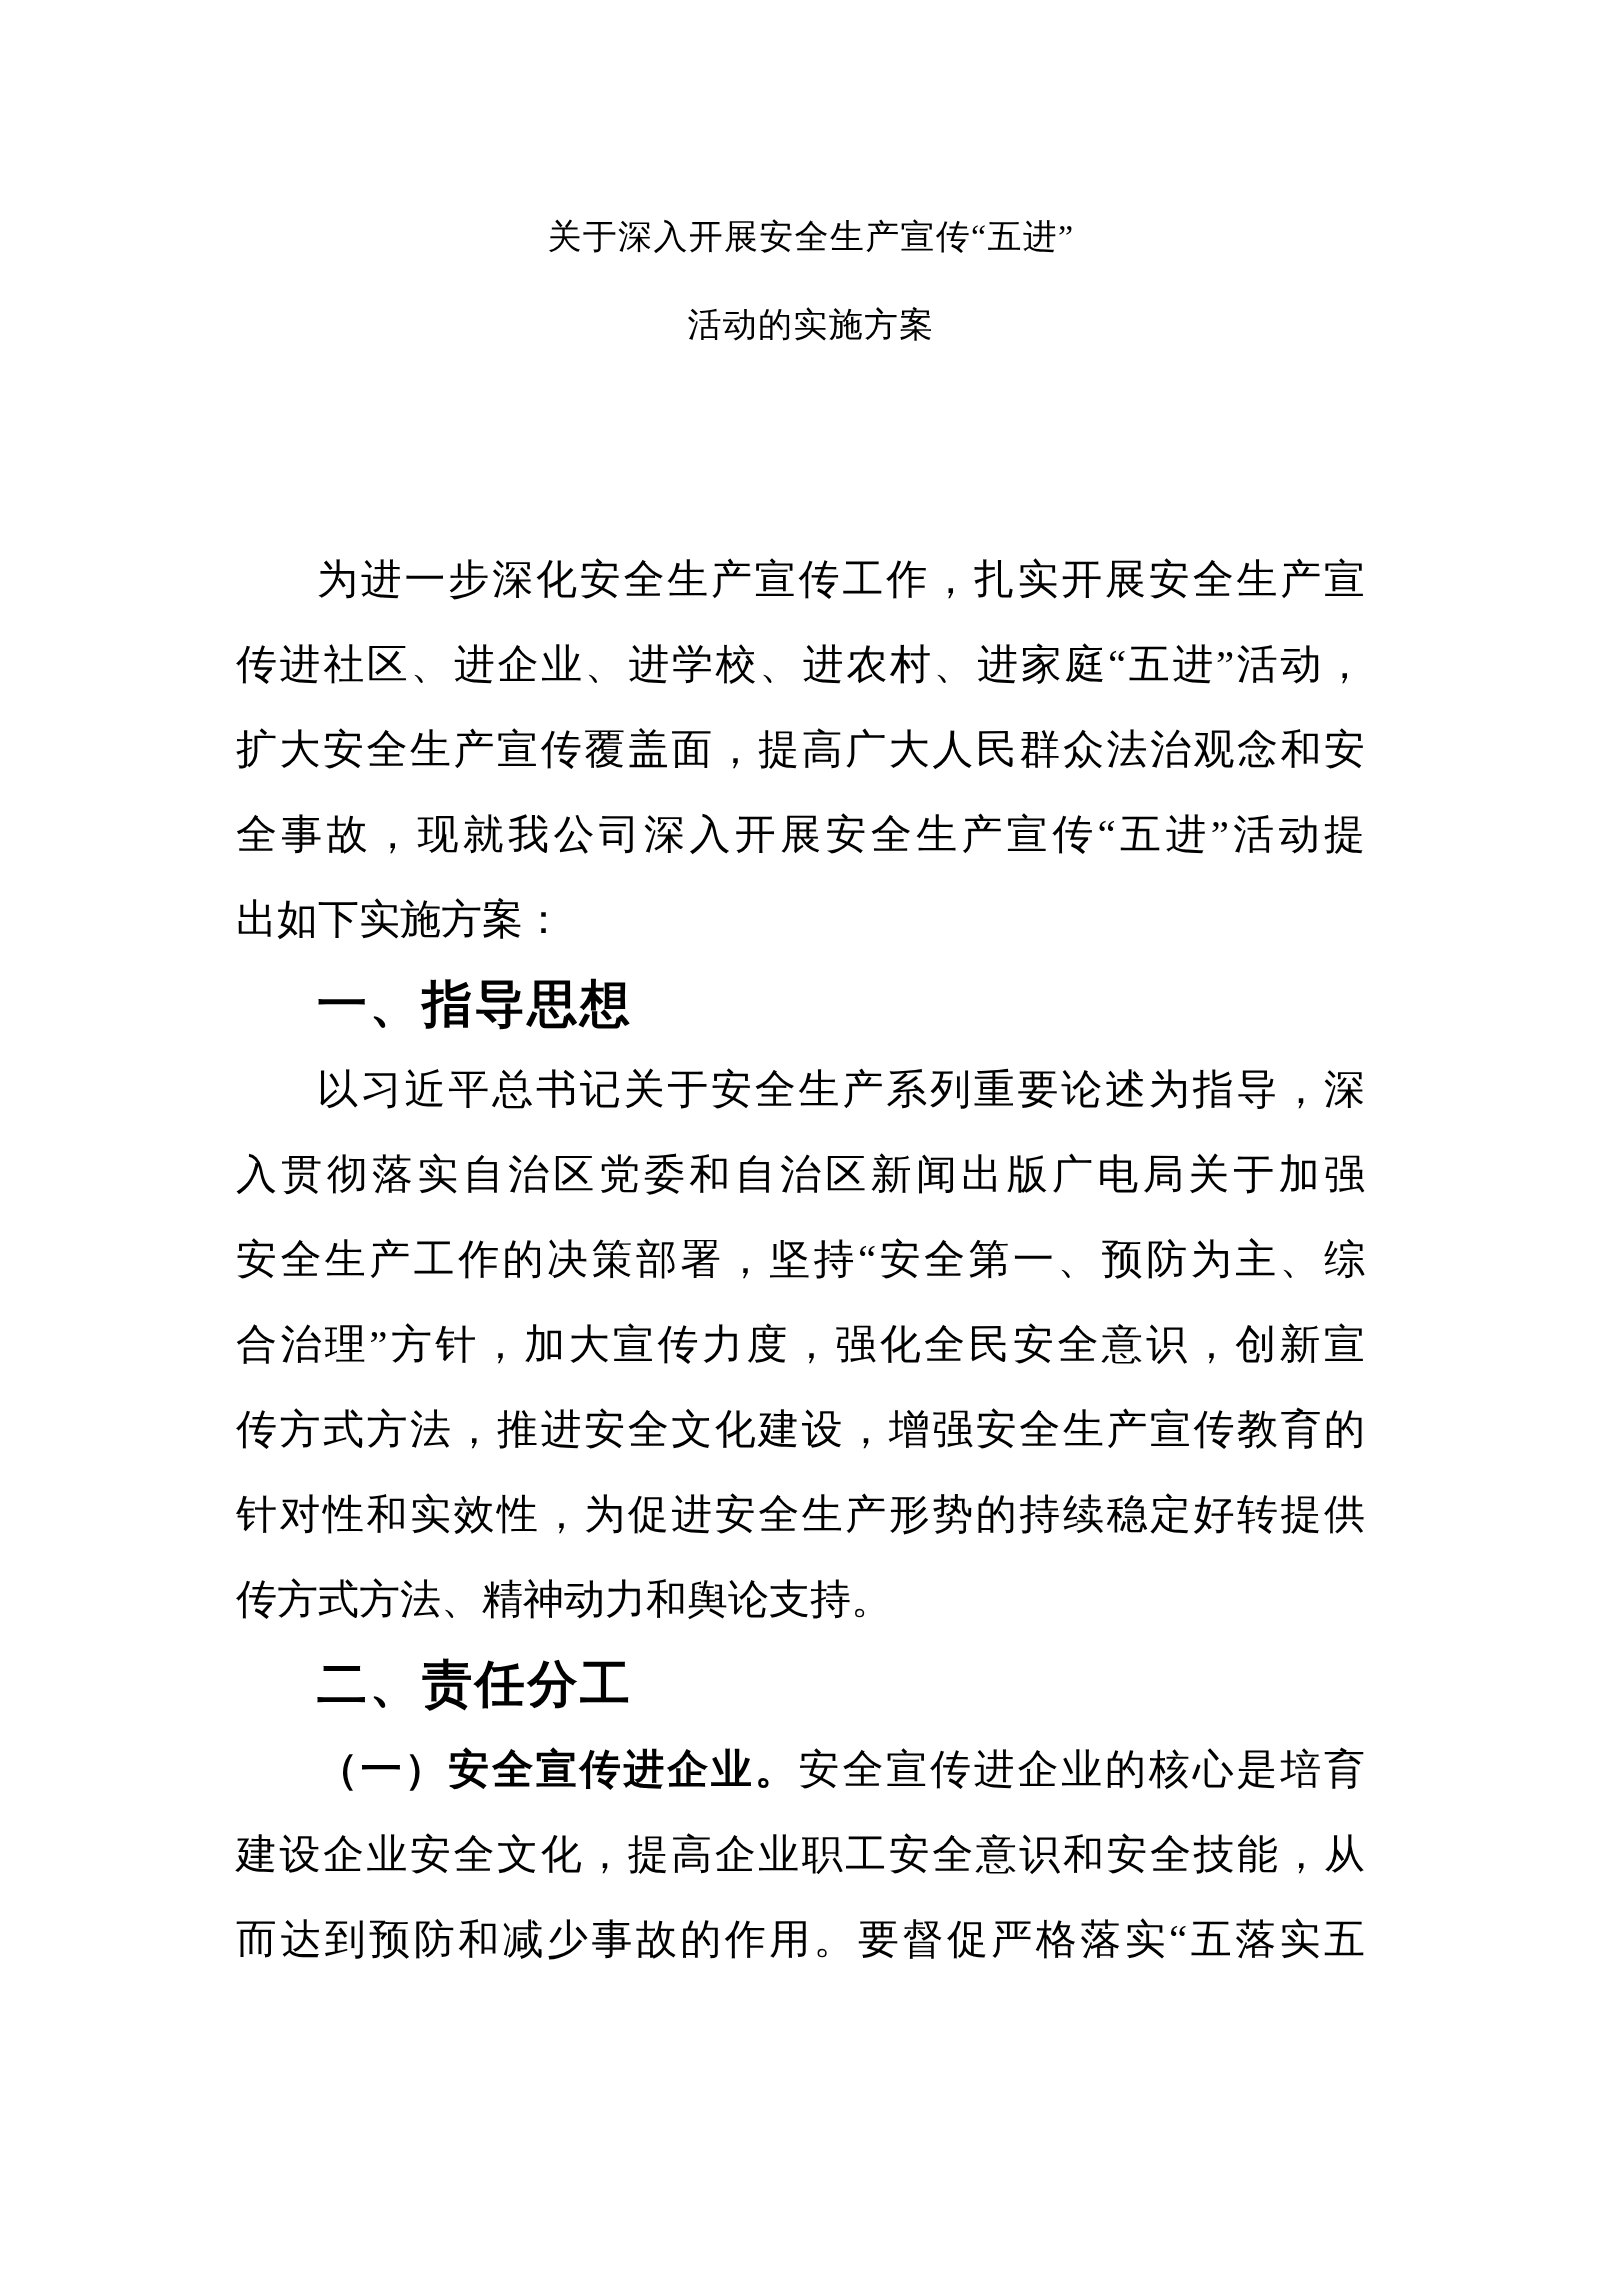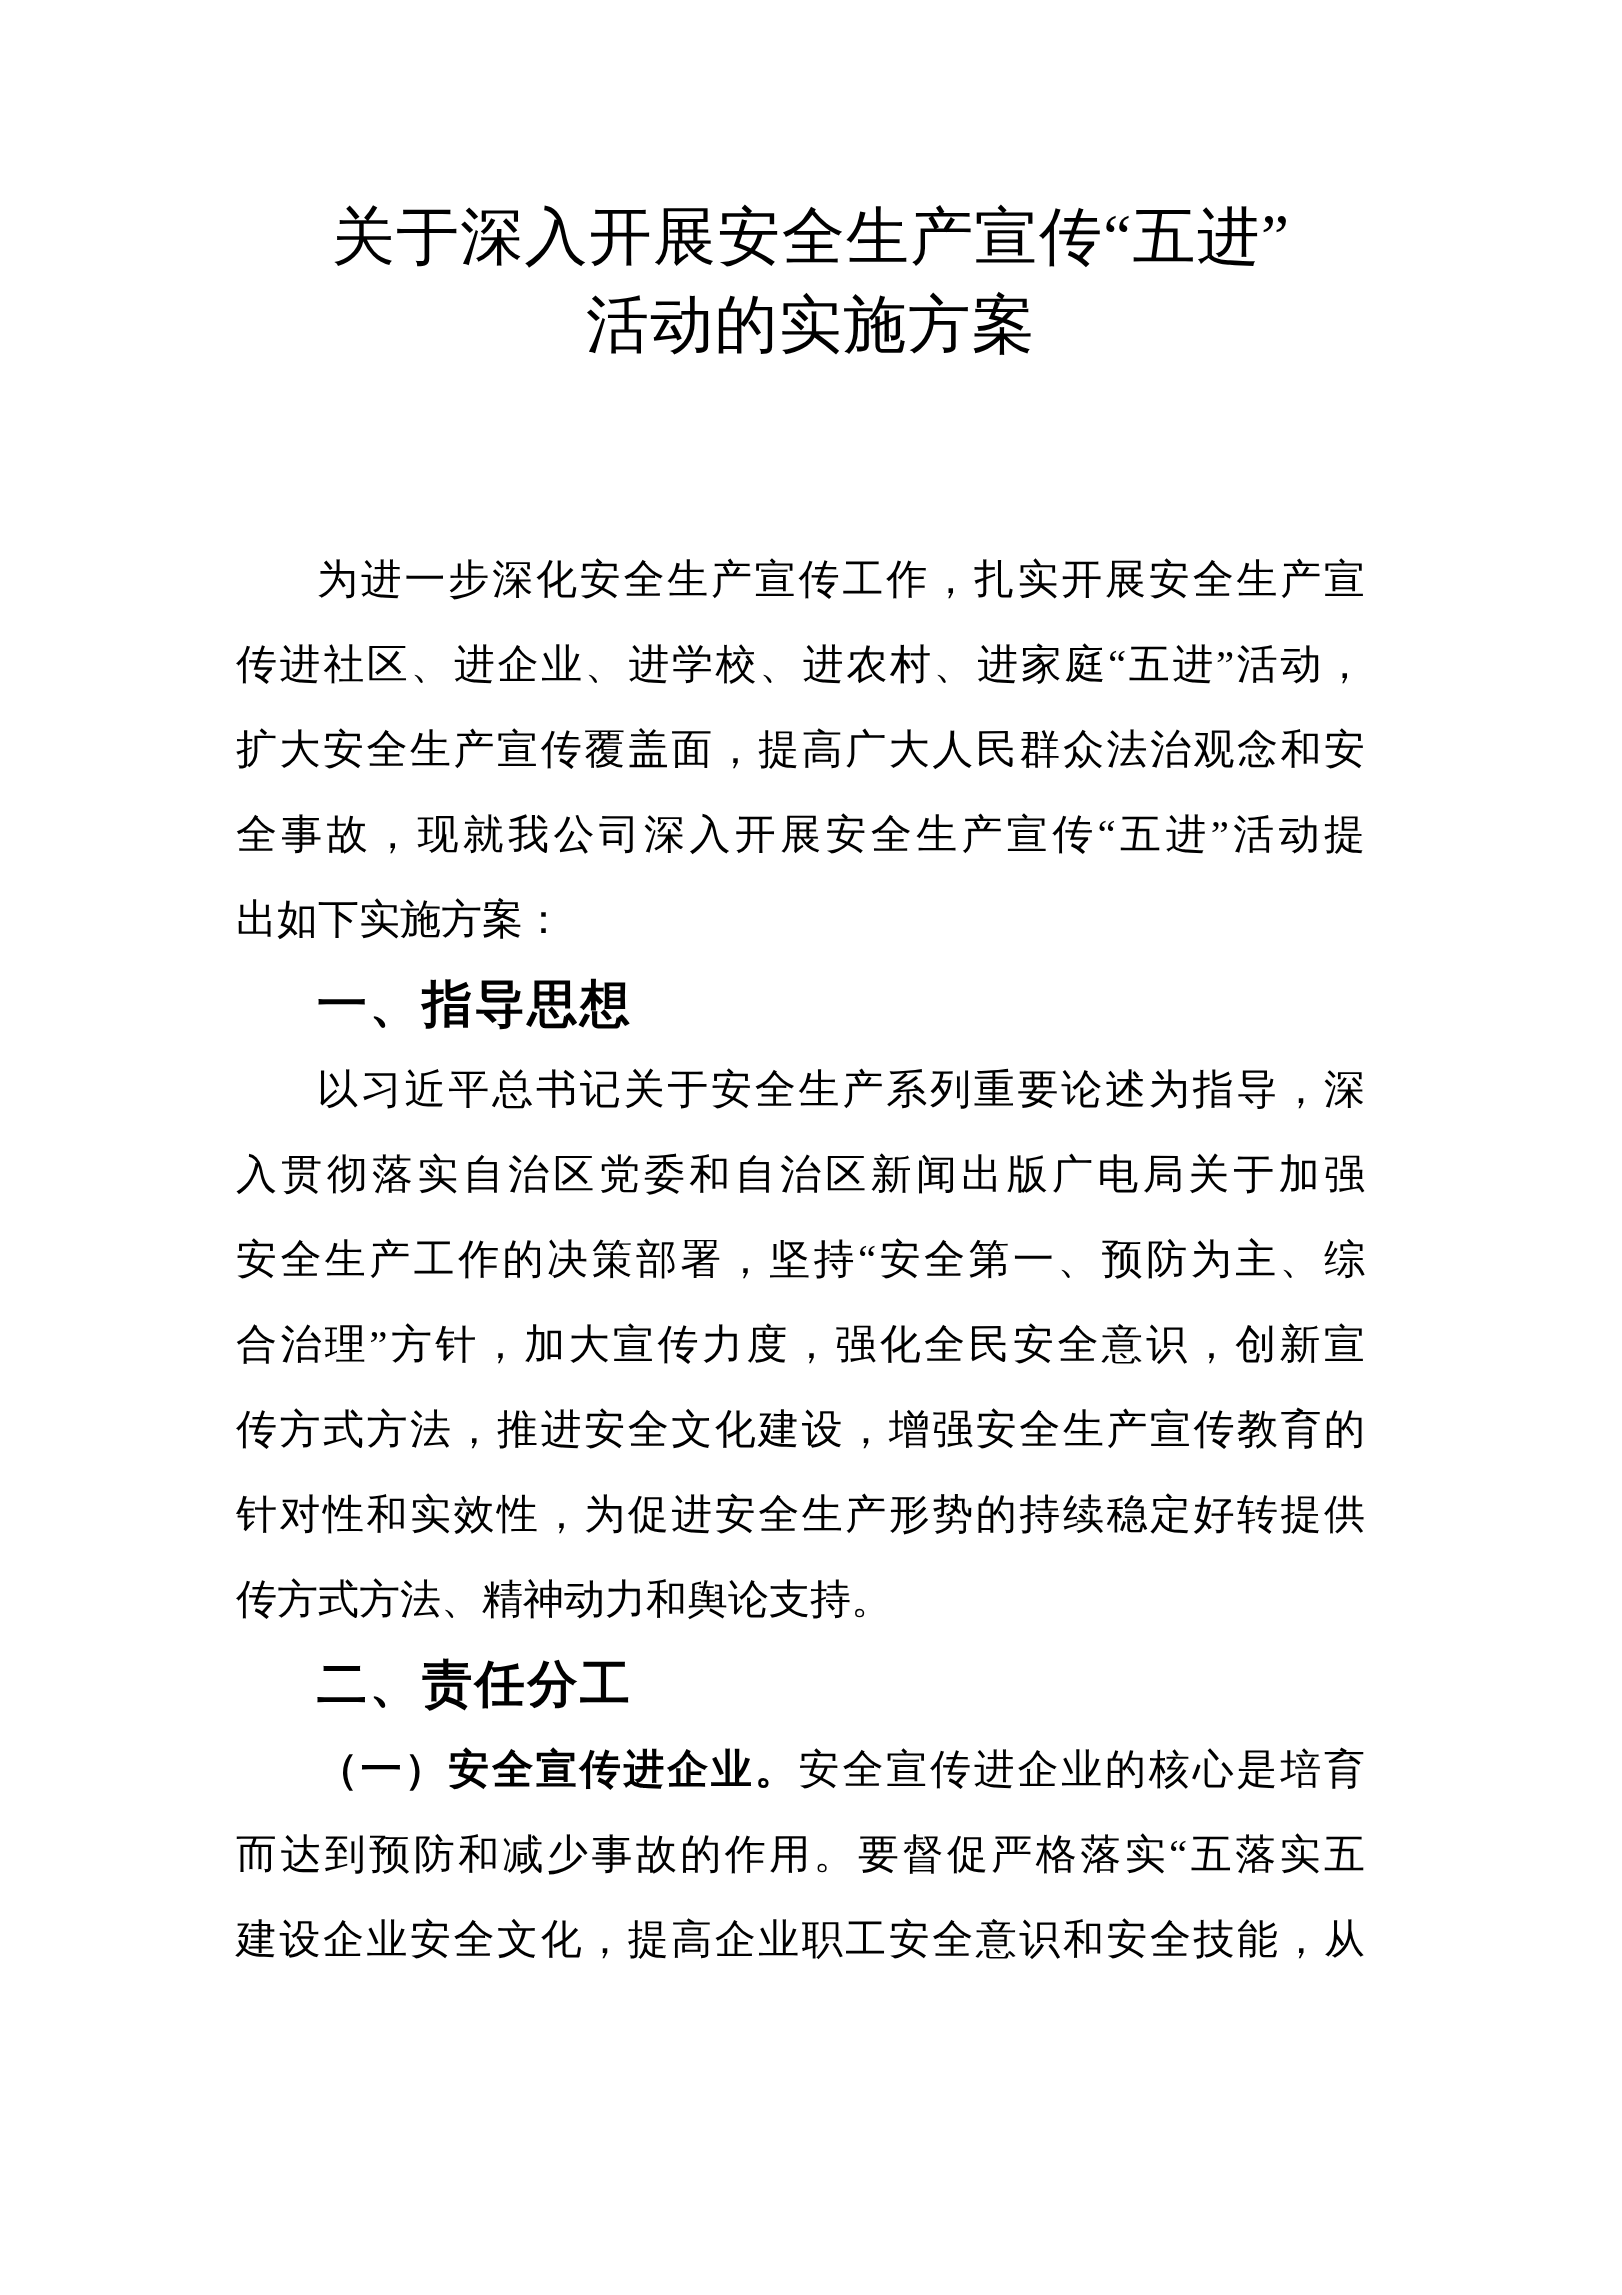--- a/index.html
+++ b/index.html
@@ -13,21 +13,21 @@
     overflow: hidden;
   }
   .title {
     position: absolute;
     left: 245px;
     top: 193px;
     width: 1132px;
     text-align: center;
   }
   .title-line {
-    font-size: 63px;
+    font-size: 34px;
     line-height: 88px;
     letter-spacing: 1.3px;
     white-space: nowrap;
   }
   .body-text {
     position: absolute;
     left: 236px;
     top: 537px;
     width: 1129px;
     font-size: 41px;
@@ -68,17 +68,17 @@
       <div class="line heading indent"><span>一、指导思想</span></div>
       <div class="line justify indent"><span>以习近平总书记关于安全生产系列重要论述为指导，深</span></div>
       <div class="line justify"><span>入贯彻落实自治区党委和自治区新闻出版广电局关于加强</span></div>
       <div class="line justify"><span>安全生产工作的决策部署，坚持“安全第一、预防为主、综</span></div>
       <div class="line justify"><span>合治理”方针，加大宣传力度，强化全民安全意识，创新宣</span></div>
       <div class="line justify"><span>传方式方法，推进安全文化建设，增强安全生产宣传教育的</span></div>
       <div class="line justify"><span>针对性和实效性，为促进安全生产形势的持续稳定好转提供</span></div>
       <div class="line"><span>传方式方法、精神动力和舆论支持。</span></div>
       <div class="line heading indent"><span>二、责任分工</span></div>
       <div class="line justify indent"><span class="lead-bold">（一）安全宣传进企业。</span><span>安全宣传进企业的核心是培育</span></div>
+      <div class="line justify"><span>建设企业安全文化，提高企业职工安全意识和安全技能，从</span></div>
       <div class="line justify"><span>而达到预防和减少事故的作用。要督促严格落实“五落实五</span></div>
-      <div class="line justify"><span>建设企业安全文化，提高企业职工安全意识和安全技能，从</span></div>
     </div>
 </div>
 
 
 </body></html>

